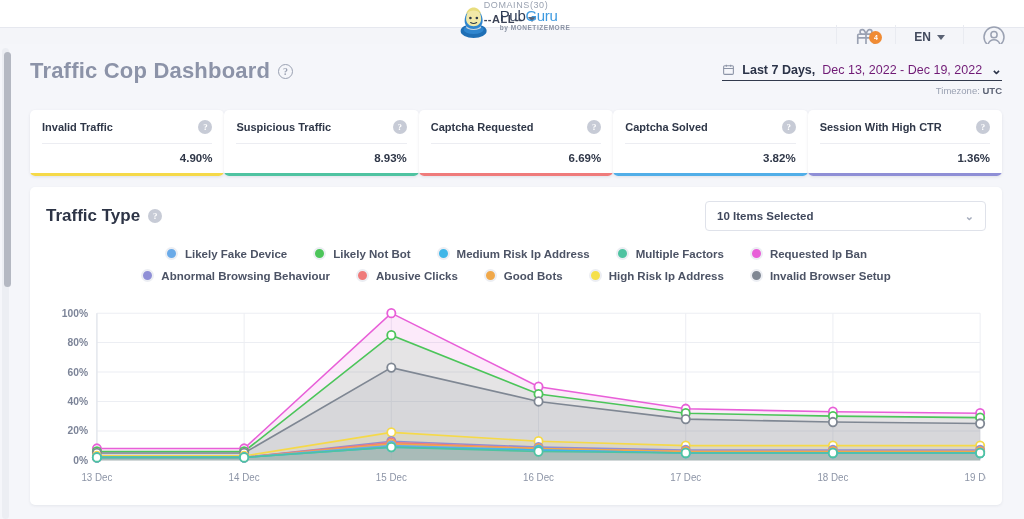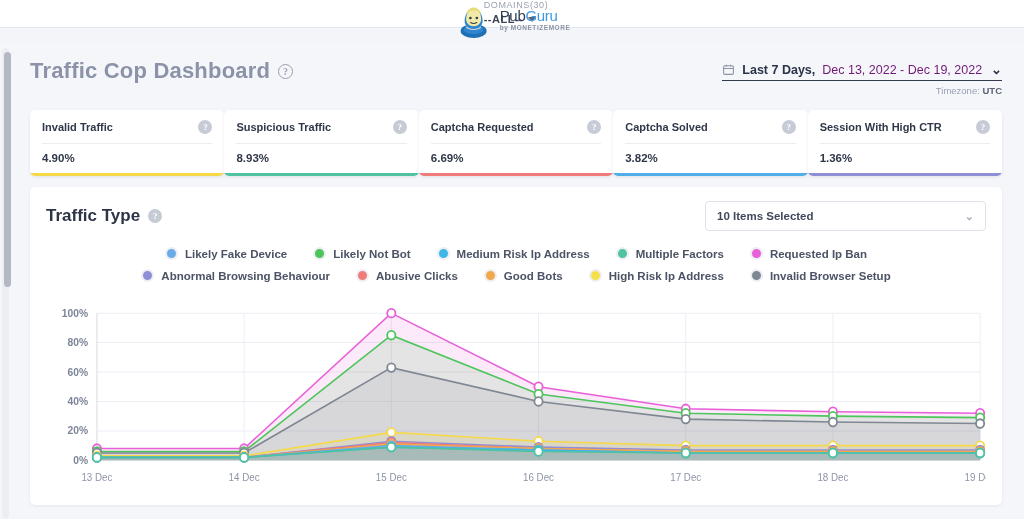--- a/index.html
+++ b/index.html
@@ -110,21 +110,21 @@
   .dr-strong { font-size: 12.5px; font-weight: 700; color: #2b3348; }
   .dr-normal { font-size: 12.5px; color: #701a75; }
   .dr-chev {
     font-size: 13px; color: #2b3348; font-weight: 700; margin-left: 2px;
   }
   .tz { font-size: 9.5px; color: #9aa1b2; margin-top: 4px; }
   .tz b { color: #5b6274; }
 
   
   .kpi-row {
-    display: flex; gap: 0; padding: 0 8px 0 16px; margin-top: 6px;
+    display: flex; gap: 0; padding: 0 8px 0 16px; margin-top: 6px; text-align: right;
   }
   .kpi {
     flex: 1; background: #fff; border-radius: 5px;
     box-shadow: 0 1px 3px rgba(40,50,80,.10);
     padding: 10px 12px 0 12px; position: relative; overflow: hidden;
     height: 66px;
   }
   .kpi-head { display: flex; align-items: center; }
   .kpi-title { font-size: 11px; font-weight: 700; color: #2f3748; }
   .kpi-head .q-icon { margin-left: auto; }
@@ -200,20 +200,43 @@
       <path d="M17 22.5c1.8 1.2 4.2 1.2 6 0" stroke="#2b3a4a" stroke-width="1.1" fill="none" stroke-linecap="round"></path>
     </svg>
     <div class="logo-text">
       <div class="logo-top">
         <span class="logo-pub">Pub</span><span class="logo-guru">Guru</span>
       </div>
       <div class="logo-sub">by MONETIZEMORE</div>
     </div>
   </div>
 
+  <div class="topbar-right">
+    <div class="tb-cell">
+      <svg width="22" height="22" viewBox="0 0 24 24" fill="none" stroke="#9aa1b2" stroke-width="1.8">
+        <rect x="3" y="9" width="18" height="12" rx="1"></rect>
+        <path d="M3 13h18M12 9v12"></path>
+        <path d="M12 9S10.5 4 8 4a2.2 2.2 0 000 5zM12 9s1.5-5 4-5a2.2 2.2 0 010 5z"></path>
+      </svg>
+      <span class="gift-badge">4</span>
+    </div>
+    <div class="tb-cell">
+      <span class="lang">
+        <span>EN</span>
+        <span class="caret-dn"></span>
+      </span>
+    </div>
+    <div class="tb-cell">
+      <svg width="24" height="24" viewBox="0 0 24 24" fill="none" stroke="#9aa1b2" stroke-width="1.5">
+        <circle cx="12" cy="12" r="10"></circle>
+        <circle cx="12" cy="9.7" r="3.1"></circle>
+        <path d="M6.2 19c1-2.8 3.2-4.2 5.8-4.2s4.8 1.4 5.8 4.2"></path>
+      </svg>
+    </div>
+  </div>
 </div>
 
 <div class="page">
   <div class="scrollbar-track">
     <div class="scrollbar-thumb"></div>
   </div>
 
   <div class="page-head">
     <div class="page-title">
       <span>Traffic Cop Dashboard</span>

